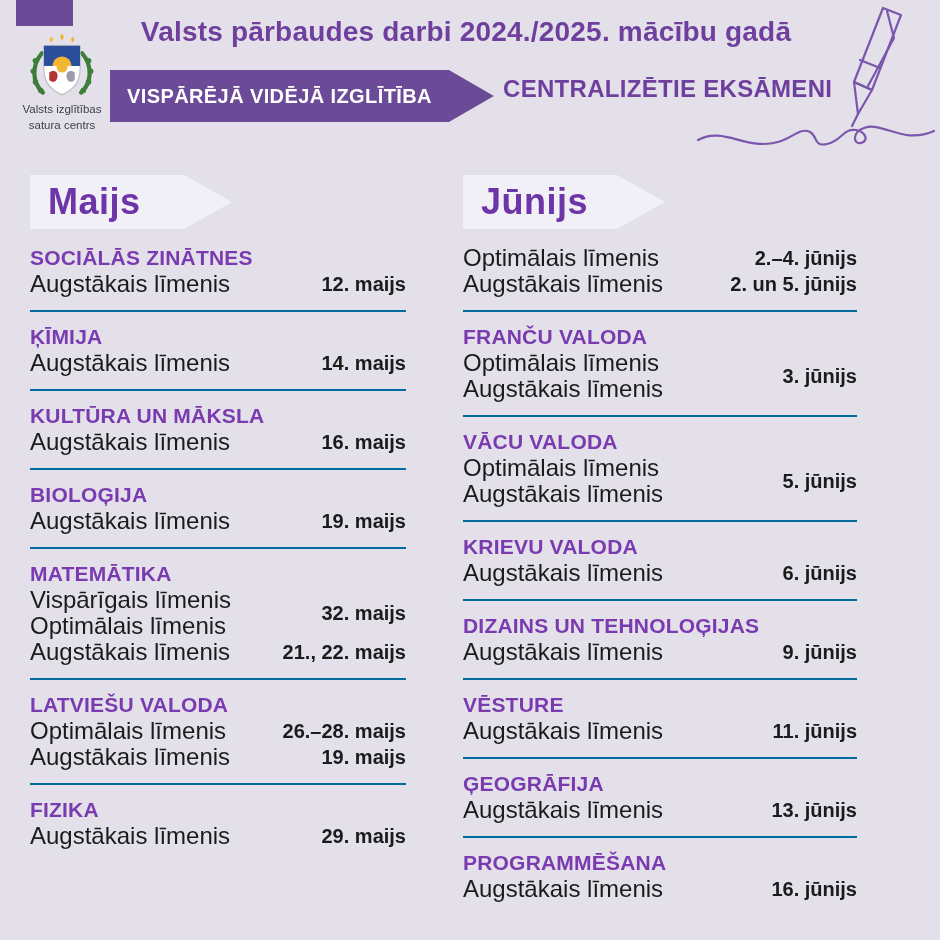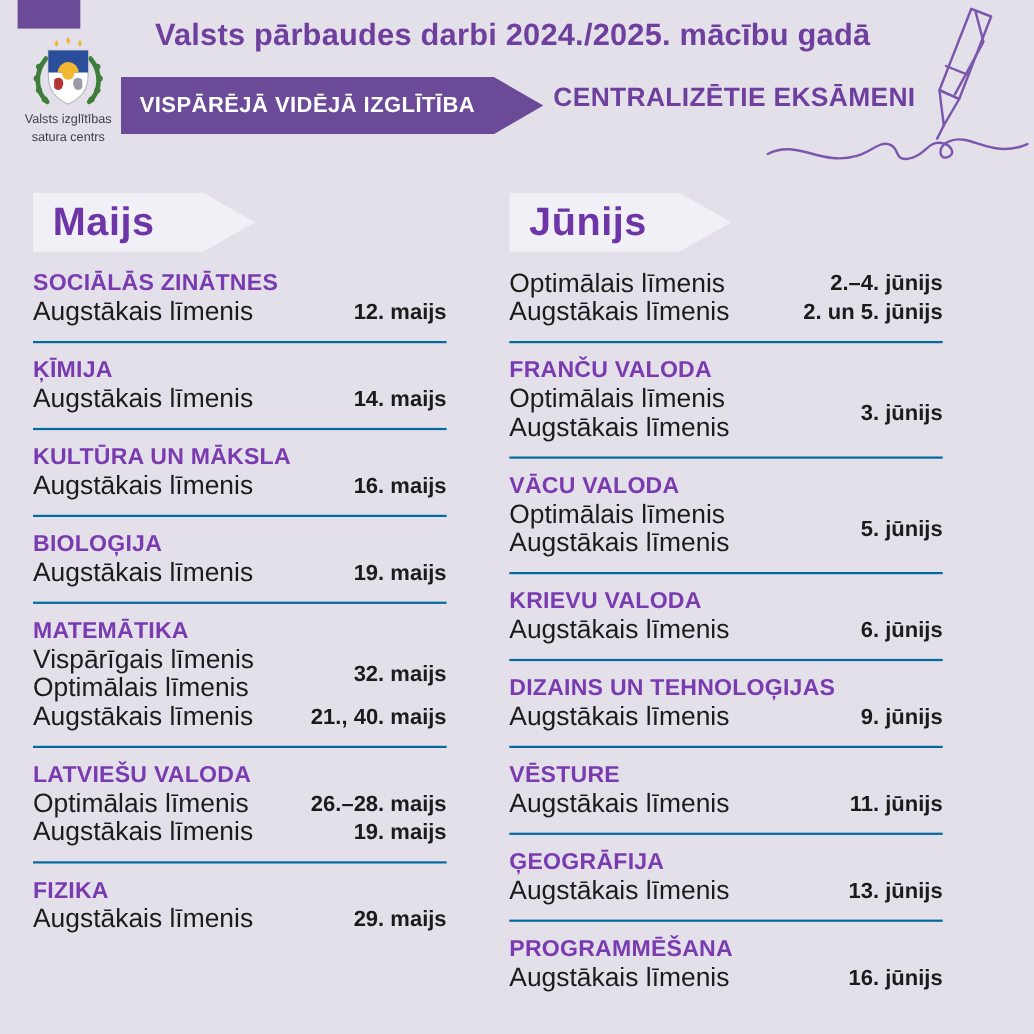--- a/index.html
+++ b/index.html
@@ -162,21 +162,21 @@
               <div class="levels">
                 <div class="level">Vispārīgais līmenis</div>
                 <div class="level">Optimālais līmenis</div>
               </div>
               <div class="date">32. maijs</div>
             </div>
             <div class="entry">
               <div class="levels">
                 <div class="level">Augstākais līmenis</div>
               </div>
-              <div class="date">21., 40. maijs</div>
+              <div class="date">21., 22. maijs</div>
             </div>
           </div>
           <div class="subject">
             <div class="subject-name">LATVIEŠU VALODA</div>
             <div class="entry">
               <div class="levels">
                 <div class="level">Optimālais līmenis</div>
               </div>
               <div class="date">26.–28. maijs</div>
             </div>

